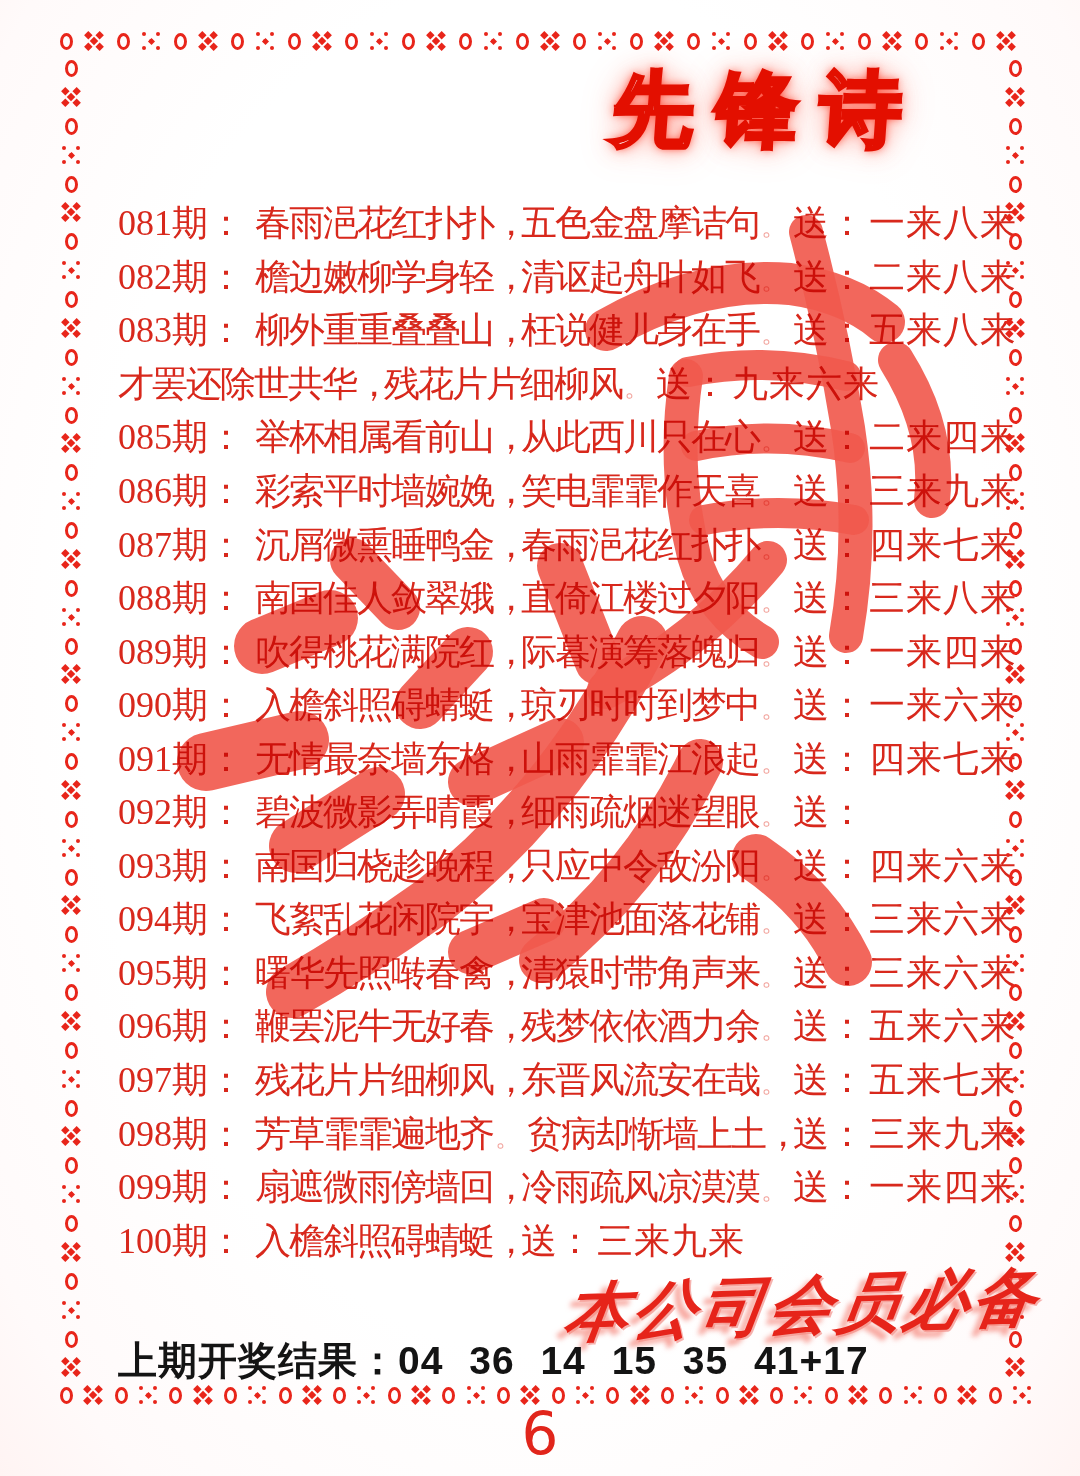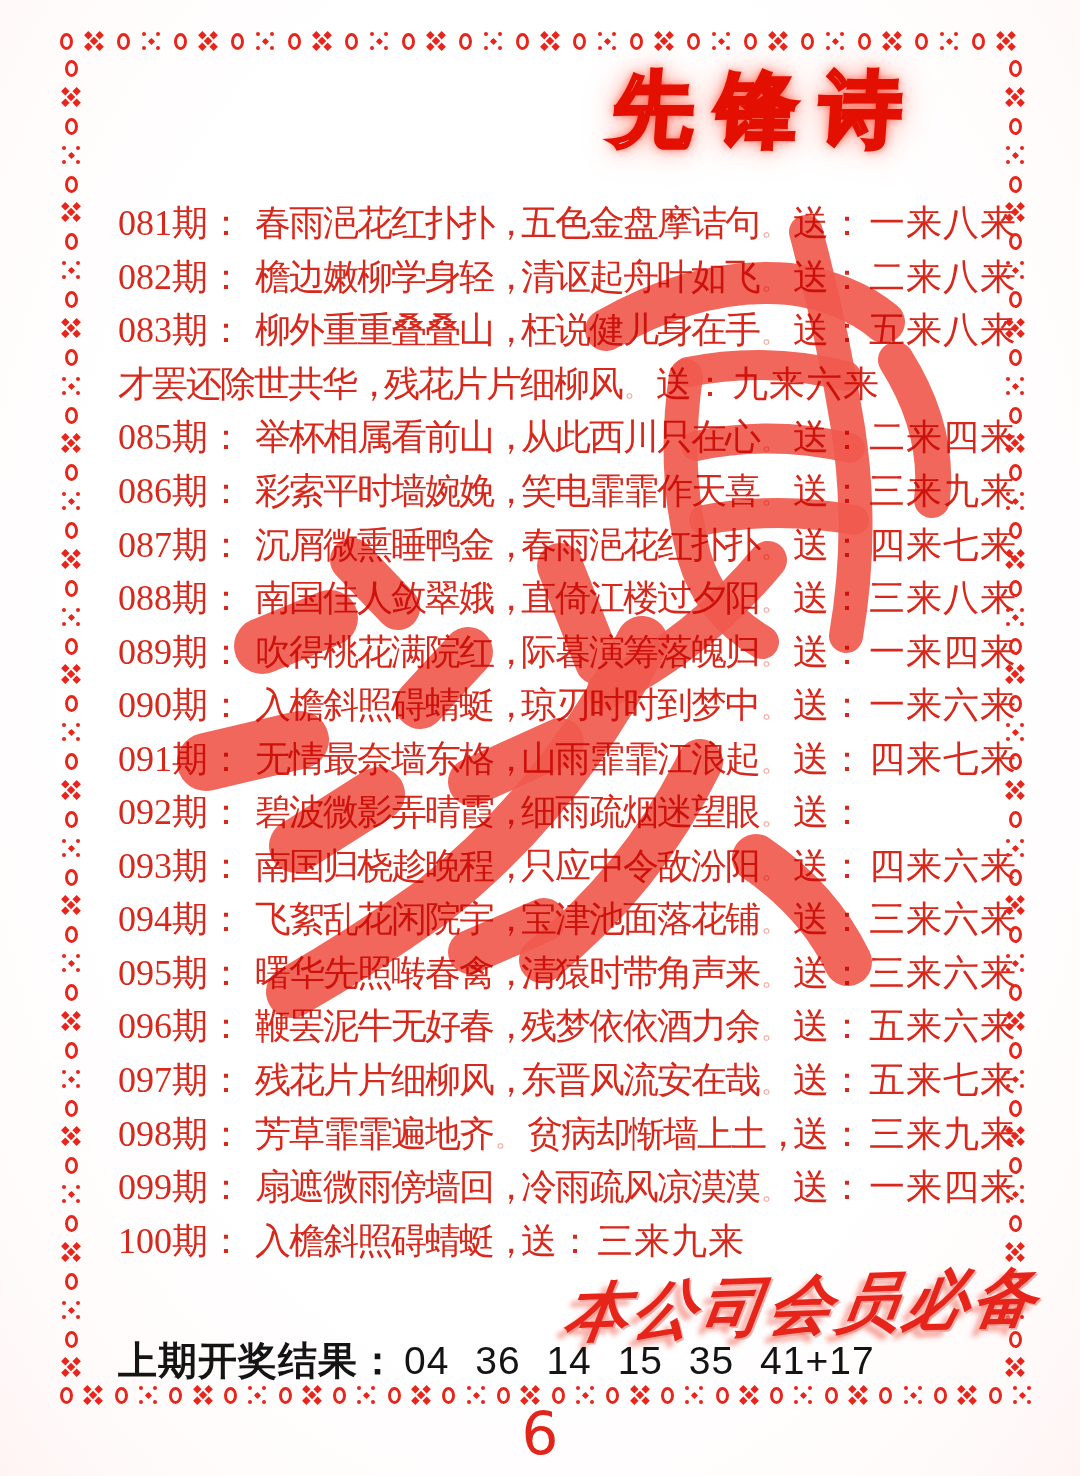--- a/index.html
+++ b/index.html
@@ -57,21 +57,21 @@
   .stop{font-style:normal;color:var(--c-stop);font-size:26px;vertical-align:baseline;margin-left:2px}
 
   
   .calligraphy{position:absolute;left:565px;top:1262px;width:460px;z-index:4;
      font-size:64px;font-weight:bold;font-style:italic;white-space:nowrap;
      color:var(--c-callig);letter-spacing:4px;transform:rotate(-2deg) skewX(-10deg);
      text-shadow:-7px 7px 5px rgba(246,140,130,.75),2px 2px 0 rgba(230,36,26,.35)}
   .result{position:absolute;left:118px;top:1334px;z-index:4;white-space:nowrap;
      font-family:"Liberation Sans","DejaVu Sans",sans-serif;font-weight:bold;
      font-size:39px;color:var(--c-ink);letter-spacing:1px}
-  .result .nums{word-spacing:14px;margin-left:6px;font-weight:normal}
+  .result .nums{word-spacing:14px;margin-left:0;font-weight:bold}
   .pagenum{position:absolute;left:0;top:1400px;width:1080px;text-align:center;z-index:4;
      font-family:"DejaVu Sans","Liberation Sans",sans-serif;
      font-size:58px;color:var(--c-page)}
 </style>
 </head>
 <body>
 
 <div class="page">
 
   <div id="border-top" class="border h">

